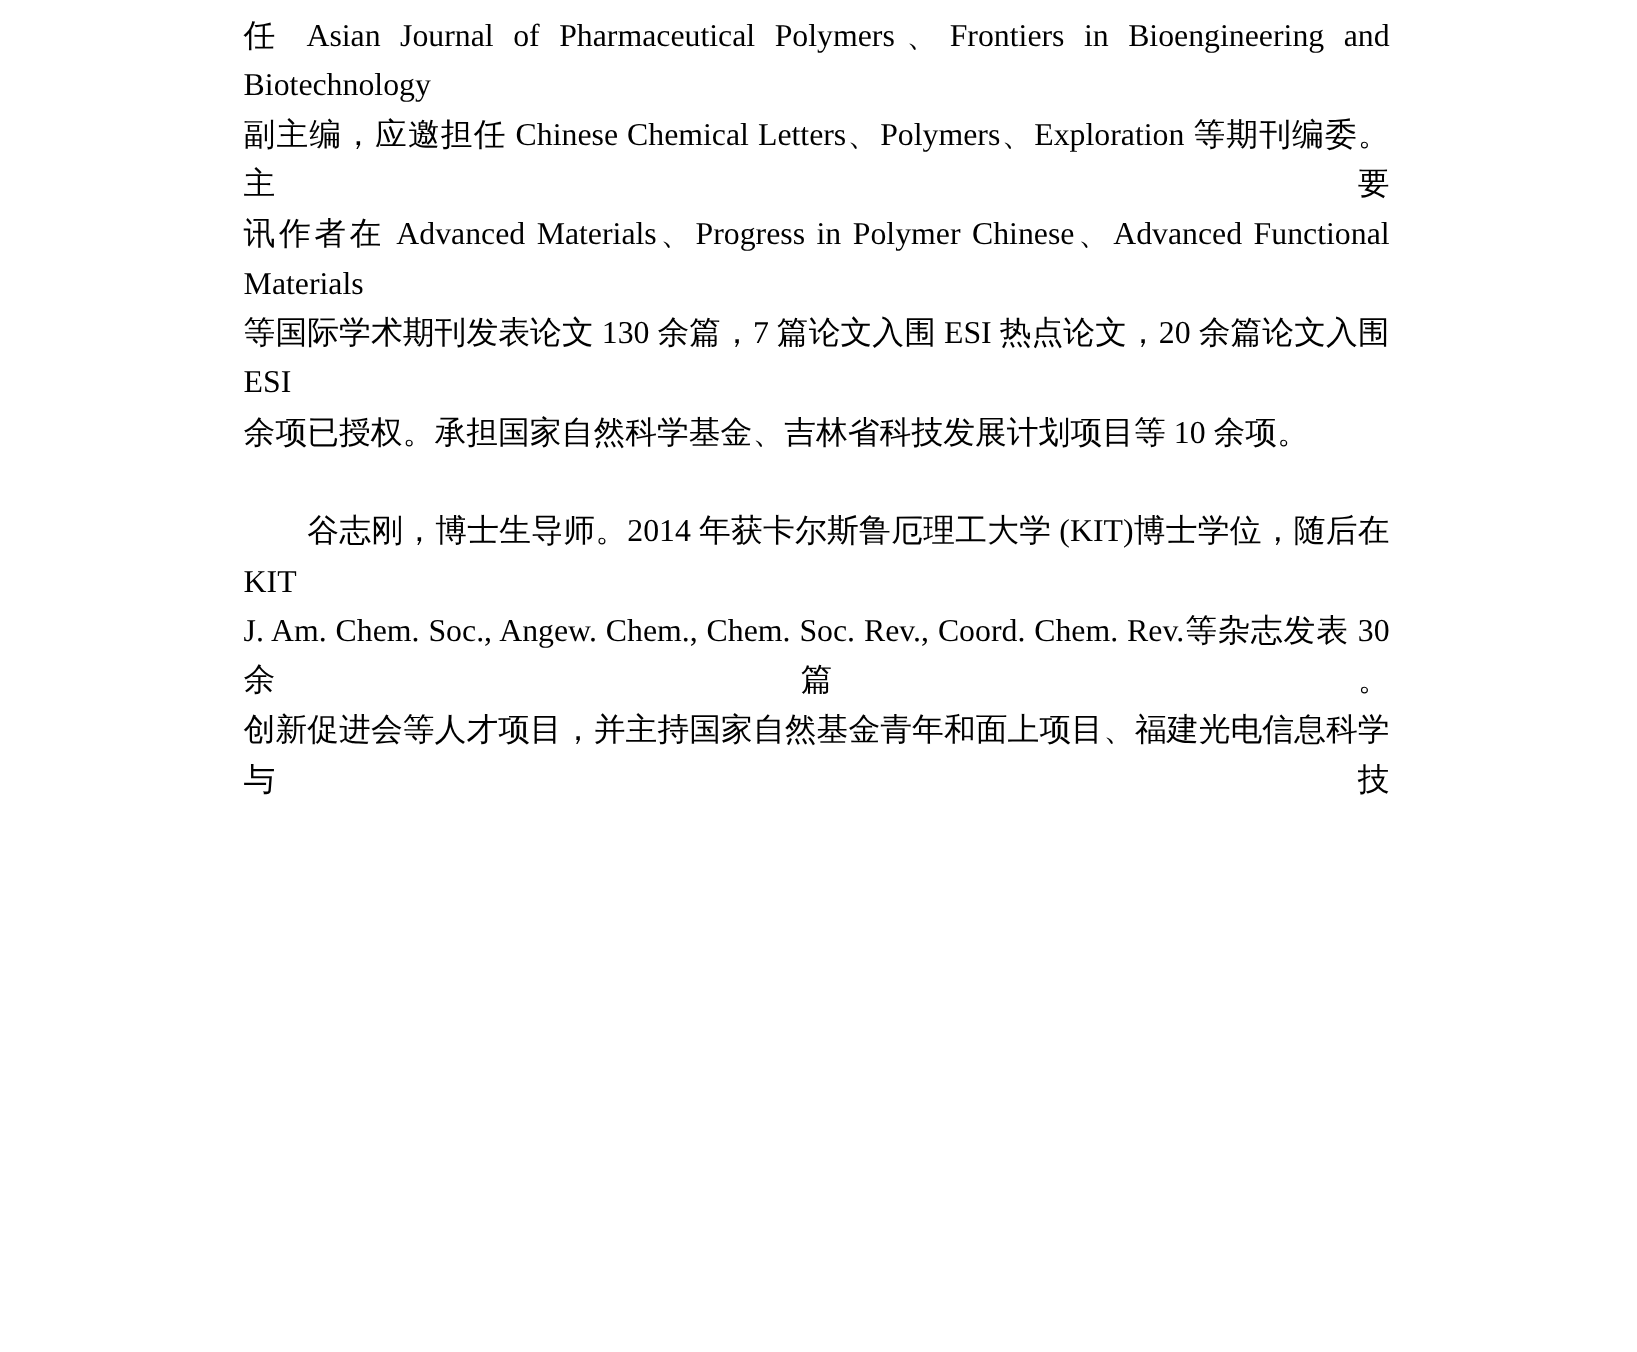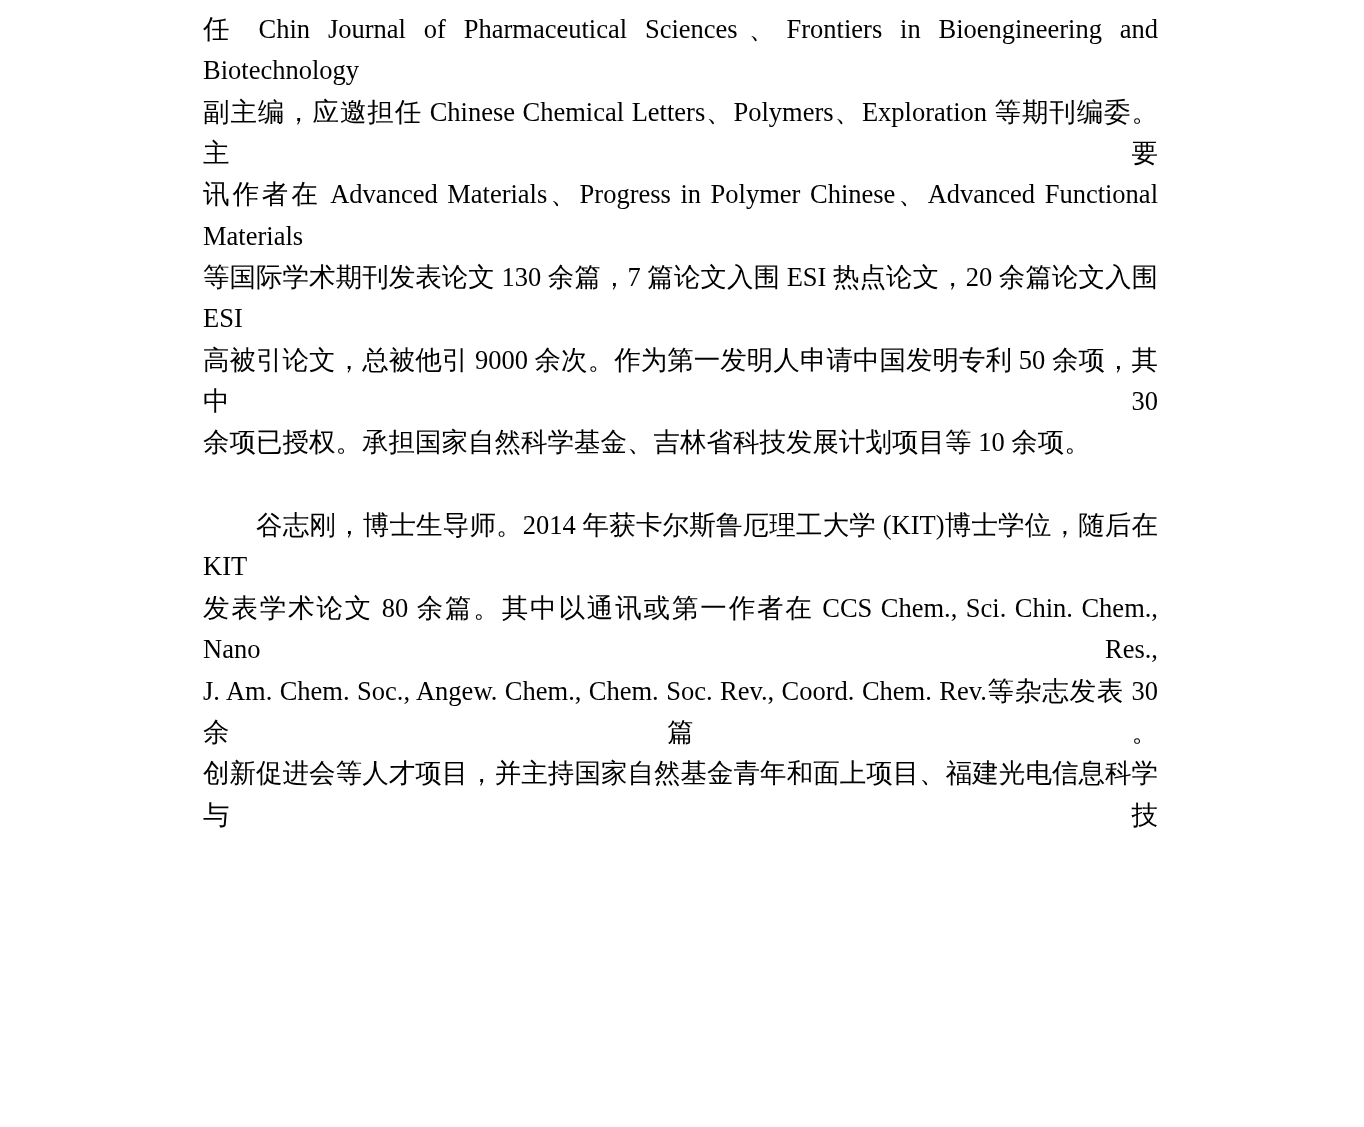--- a/index.html
+++ b/index.html
@@ -45,29 +45,27 @@
   .name {
     font-weight: 400;
   }
 </style>
 </head>
 <body>
 
 <div class="doc">
 
   <div class="para">
-    <div class="line">任 Chin Journal of Pharmaceutical Sciences、Frontiers in Bioengineering and Biotechnology</div>
+    <div class="line">任 Asian Journal of Pharmaceutical Polymers、Frontiers in Bioengineering and Biotechnology</div>
     <div class="line">副主编，应邀担任 Chinese Chemical Letters、Polymers、Exploration 等期刊编委。主要</div>
     <div class="line">讯作者在 Advanced Materials、Progress in Polymer Chinese、Advanced Functional Materials</div>
     <div class="line">等国际学术期刊发表论文 130 余篇，7 篇论文入围 ESI 热点论文，20 余篇论文入围 ESI</div>
-    <div class="line">高被引论文，总被他引 9000 余次。作为第一发明人申请中国发明专利 50 余项，其中 30</div>
     <div class="line pend">余项已授权。承担国家自然科学基金、吉林省科技发展计划项目等 10 余项。</div>
   </div>
 
   <div class="para">
     <div class="line indent"><span class="name">谷志刚，</span><span>博士生导师。2014 年获卡尔斯鲁厄理工大学 (KIT)博士学位，随后在 KIT</span></div>
-    <div class="line">发表学术论文 80 余篇。其中以通讯或第一作者在 CCS Chem., Sci. Chin. Chem., Nano Res.,</div>
     <div class="line">J. Am. Chem. Soc., Angew. Chem., Chem. Soc. Rev., Coord. Chem. Rev.等杂志发表 30 余篇。</div>
     <div class="line">创新促进会等人才项目，并主持国家自然基金青年和面上项目、福建光电信息科学与技</div>
 
   </div>
 
 </div>
 
 </body></html>

